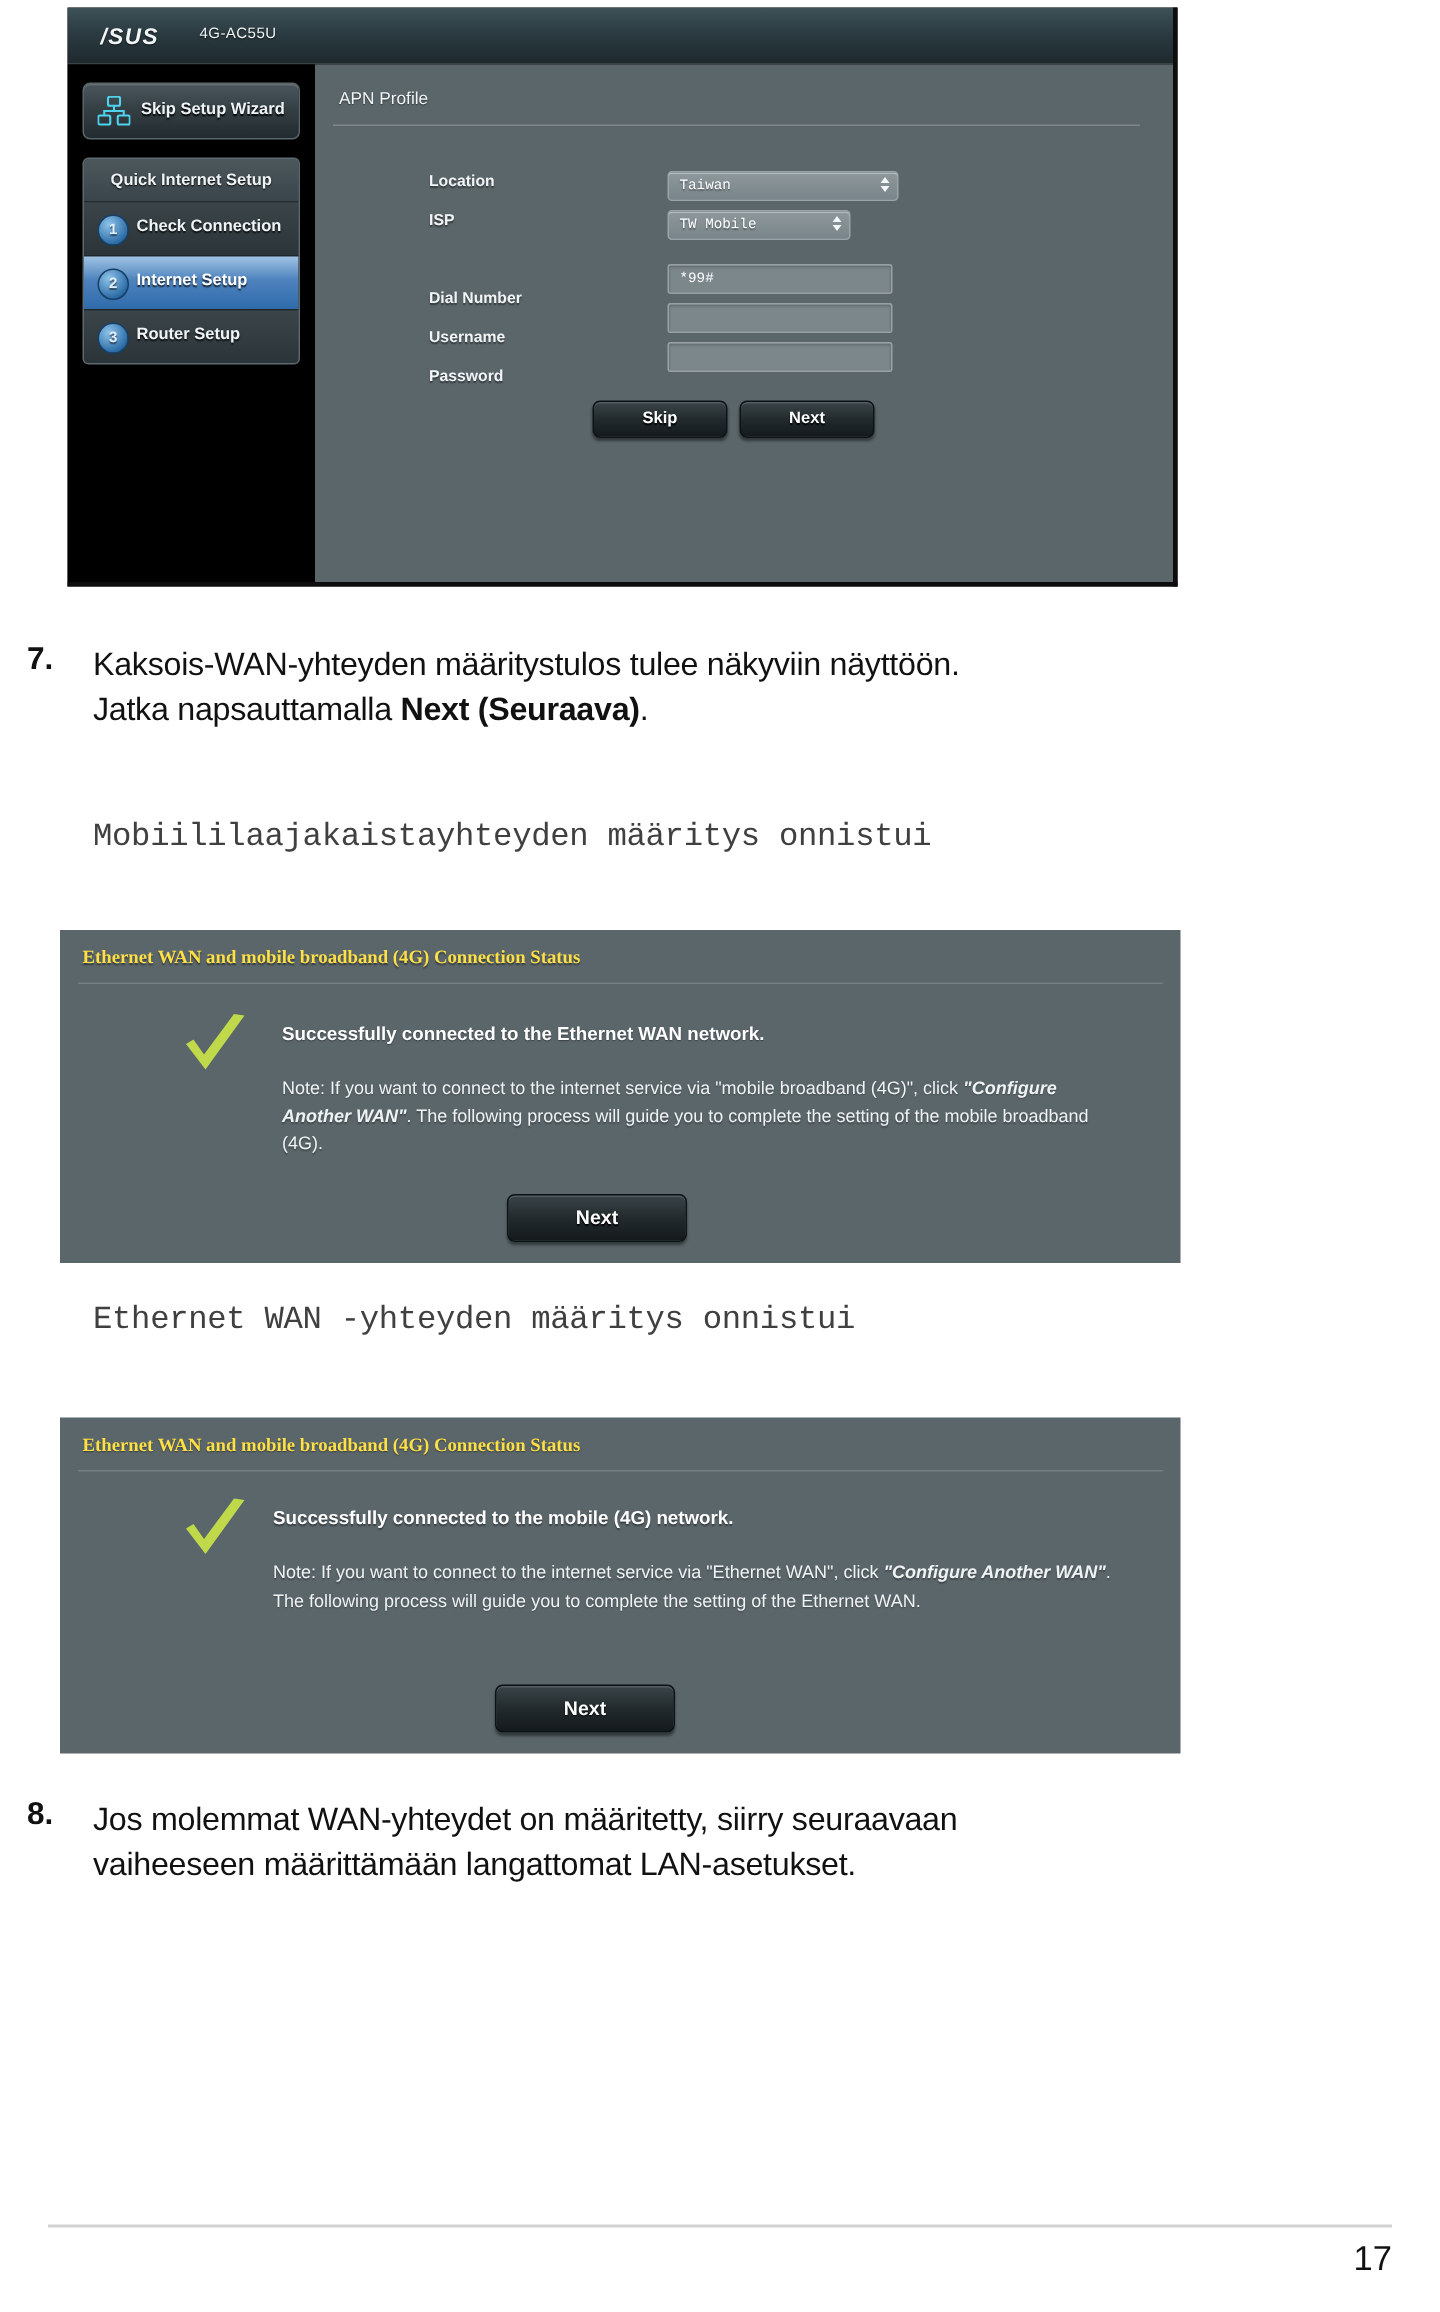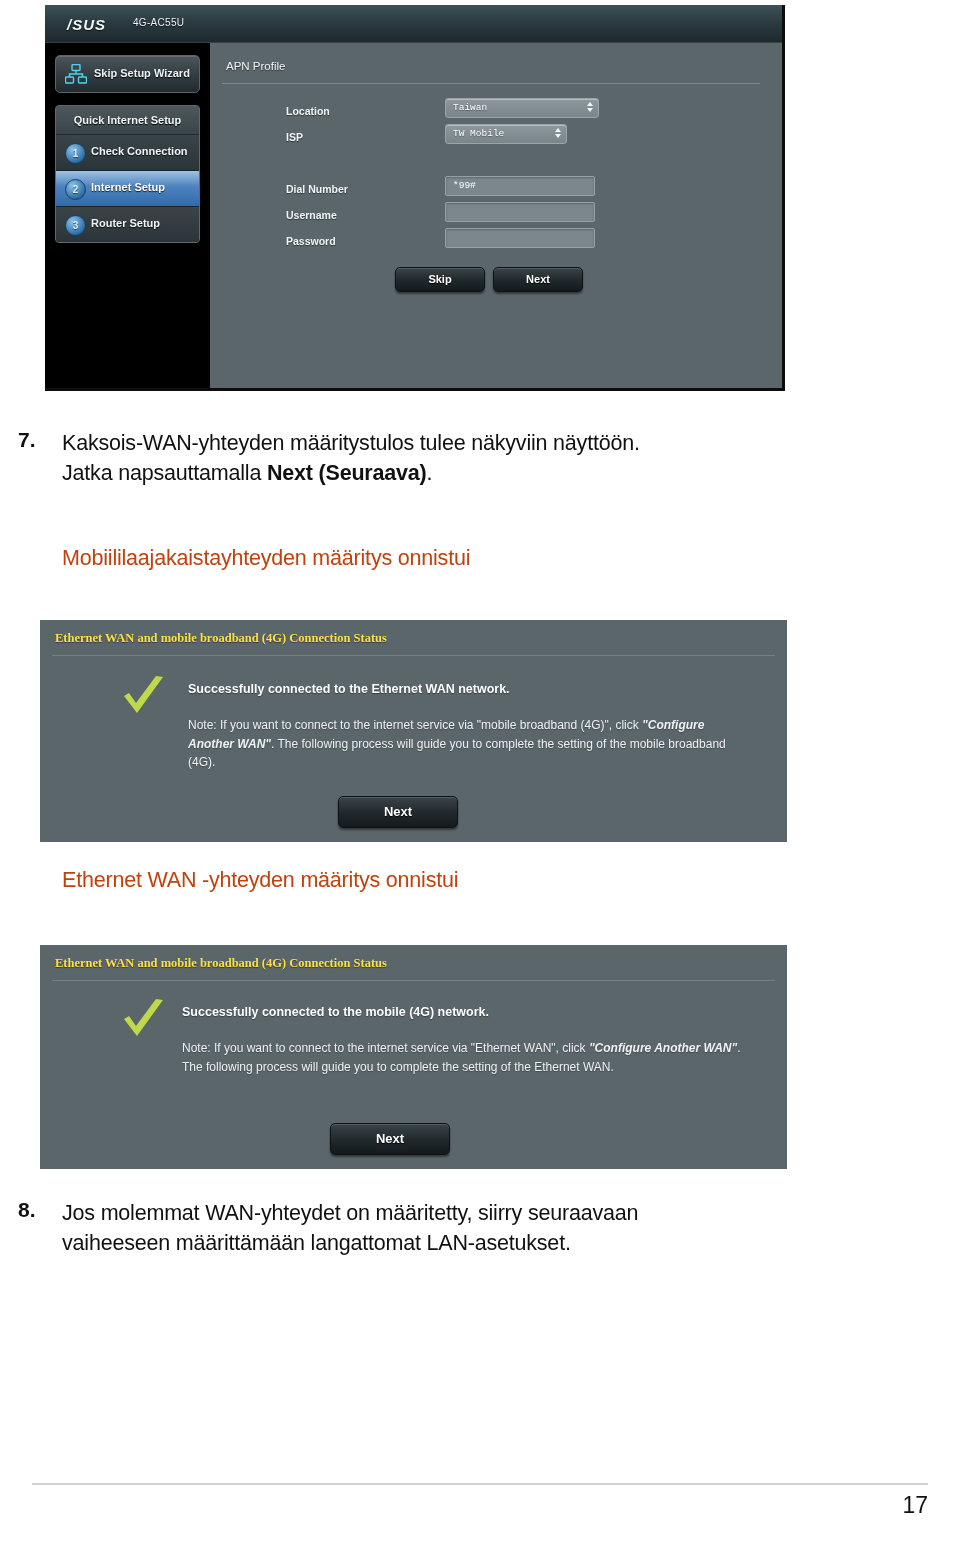--- a/index.html
+++ b/index.html
@@ -119,28 +119,28 @@
     position:absolute; left:16px; top:17px;
     font-size:11.5px; font-weight:400; color:#f2f5f6;
     text-shadow:0 1px 1px rgba(0,0,0,.5);
   }
   .apn-rule{
     position:absolute; left:12px; right:22px; top:40px; height:1px;
     background:rgba(255,255,255,.22);
   }
   .frow{ position:absolute; left:0; width:100%; height:26px; }
   .flabel{
-    position:absolute; left:52px; top:7px;
+    position:absolute; left:52px; top:17px;
     font-size:10.5px; font-weight:700; color:#f2f5f6;
     text-shadow:0 1px 1px rgba(0,0,0,.45);
     white-space:nowrap;
     padding-left:24px;
   }
   .fselect{
-    position:absolute; top:0; height:18px;
+    position:absolute; top:16px; height:18px;
     background:linear-gradient(180deg,#8e989c 0%,#79858a 100%);
     border:1px solid #9ba5a9;
     border-radius:3px;
     box-shadow:inset 0 1px 0 rgba(255,255,255,.35);
   }
   .fselect .val{
     position:absolute; left:7px; top:3px;
     font-family:"Liberation Mono", monospace;
     font-size:9.5px; color:#ffffff;
     text-shadow:0 1px 1px rgba(0,0,0,.35);
@@ -224,22 +224,22 @@
   }
   .step-text{
     position:absolute;
     font-size:21.5px; line-height:30px; color:#111;
     font-family:"Liberation Sans", sans-serif;
     letter-spacing:-0.2px;
   }
   .step-text b{ font-weight:700; }
   .caption{
     position:absolute;
-    font-size:21.5px; color:#c2410c;
-    font-family:Liberation Sans, sans-serif;
+    font-size:21.5px; color:#404040;
+    font-family:Liberation Mono, monospace;
     letter-spacing:-0.2px;
   }
 
   
   .footer-rule{
     position:absolute; left:32px; right:32px; top:1483px; height:2px;
     background:#d2d2d2;
   }
   .page-no{
     position:absolute; right:32px; top:1492px;

